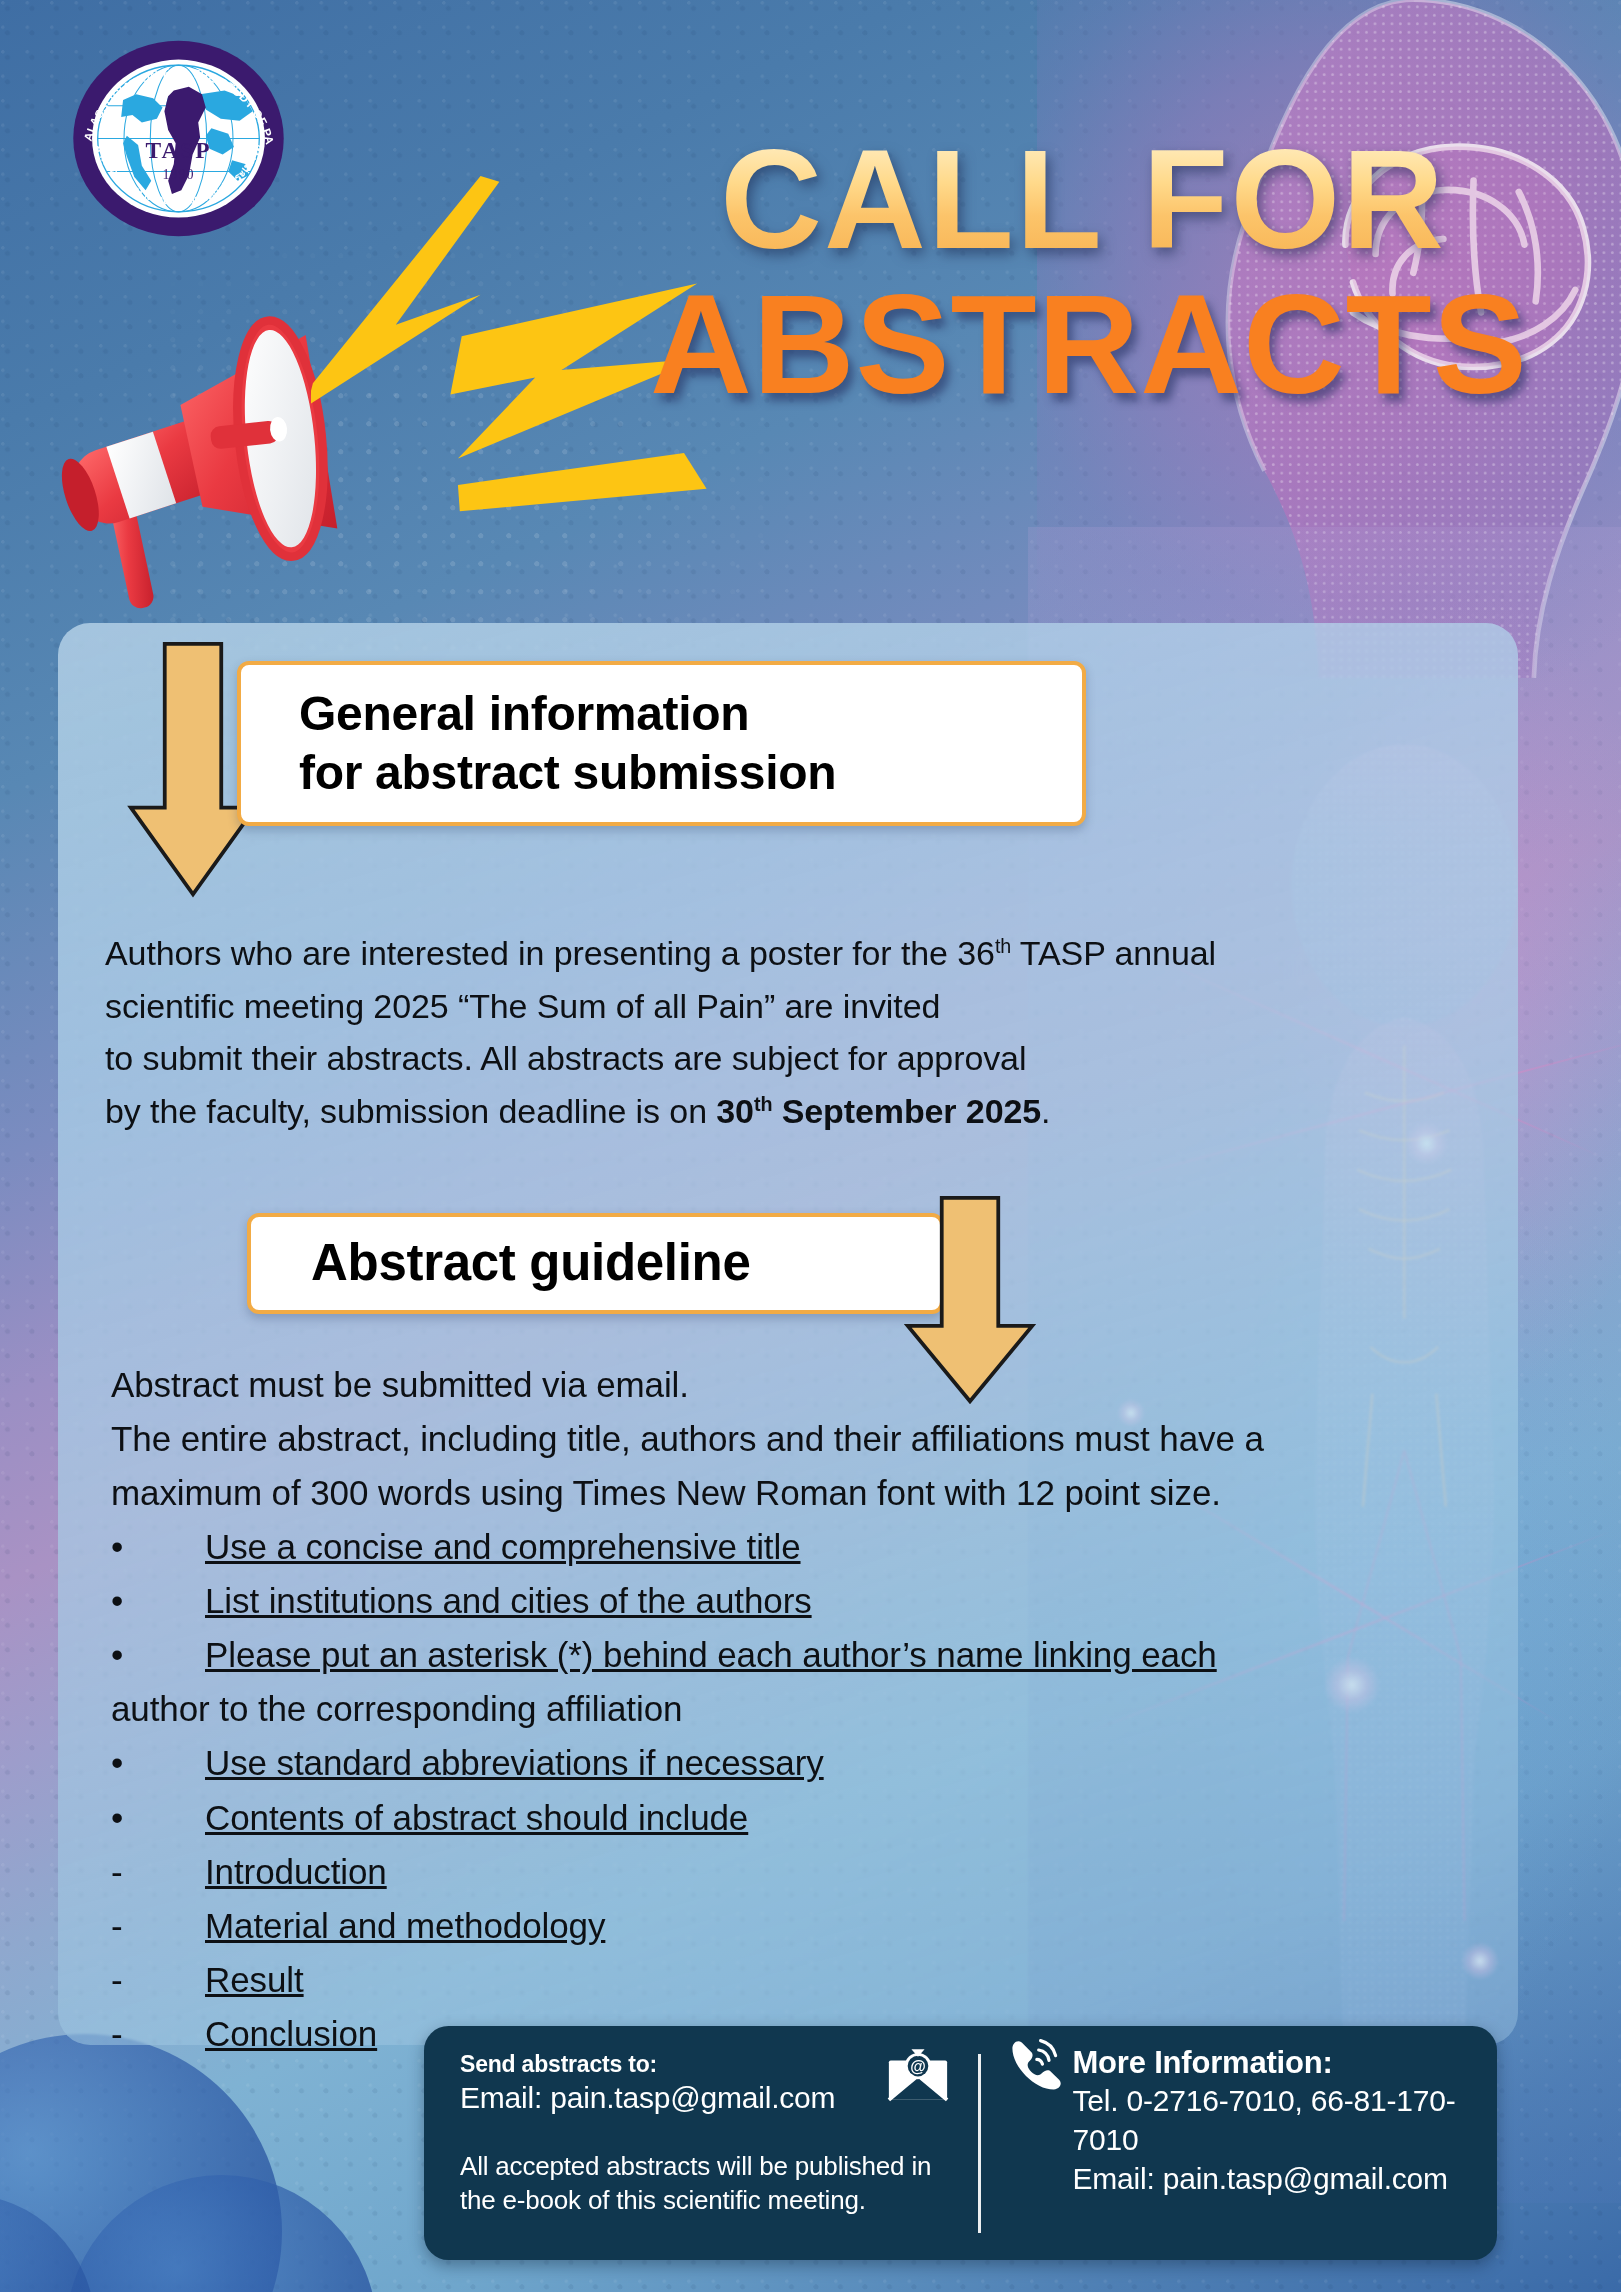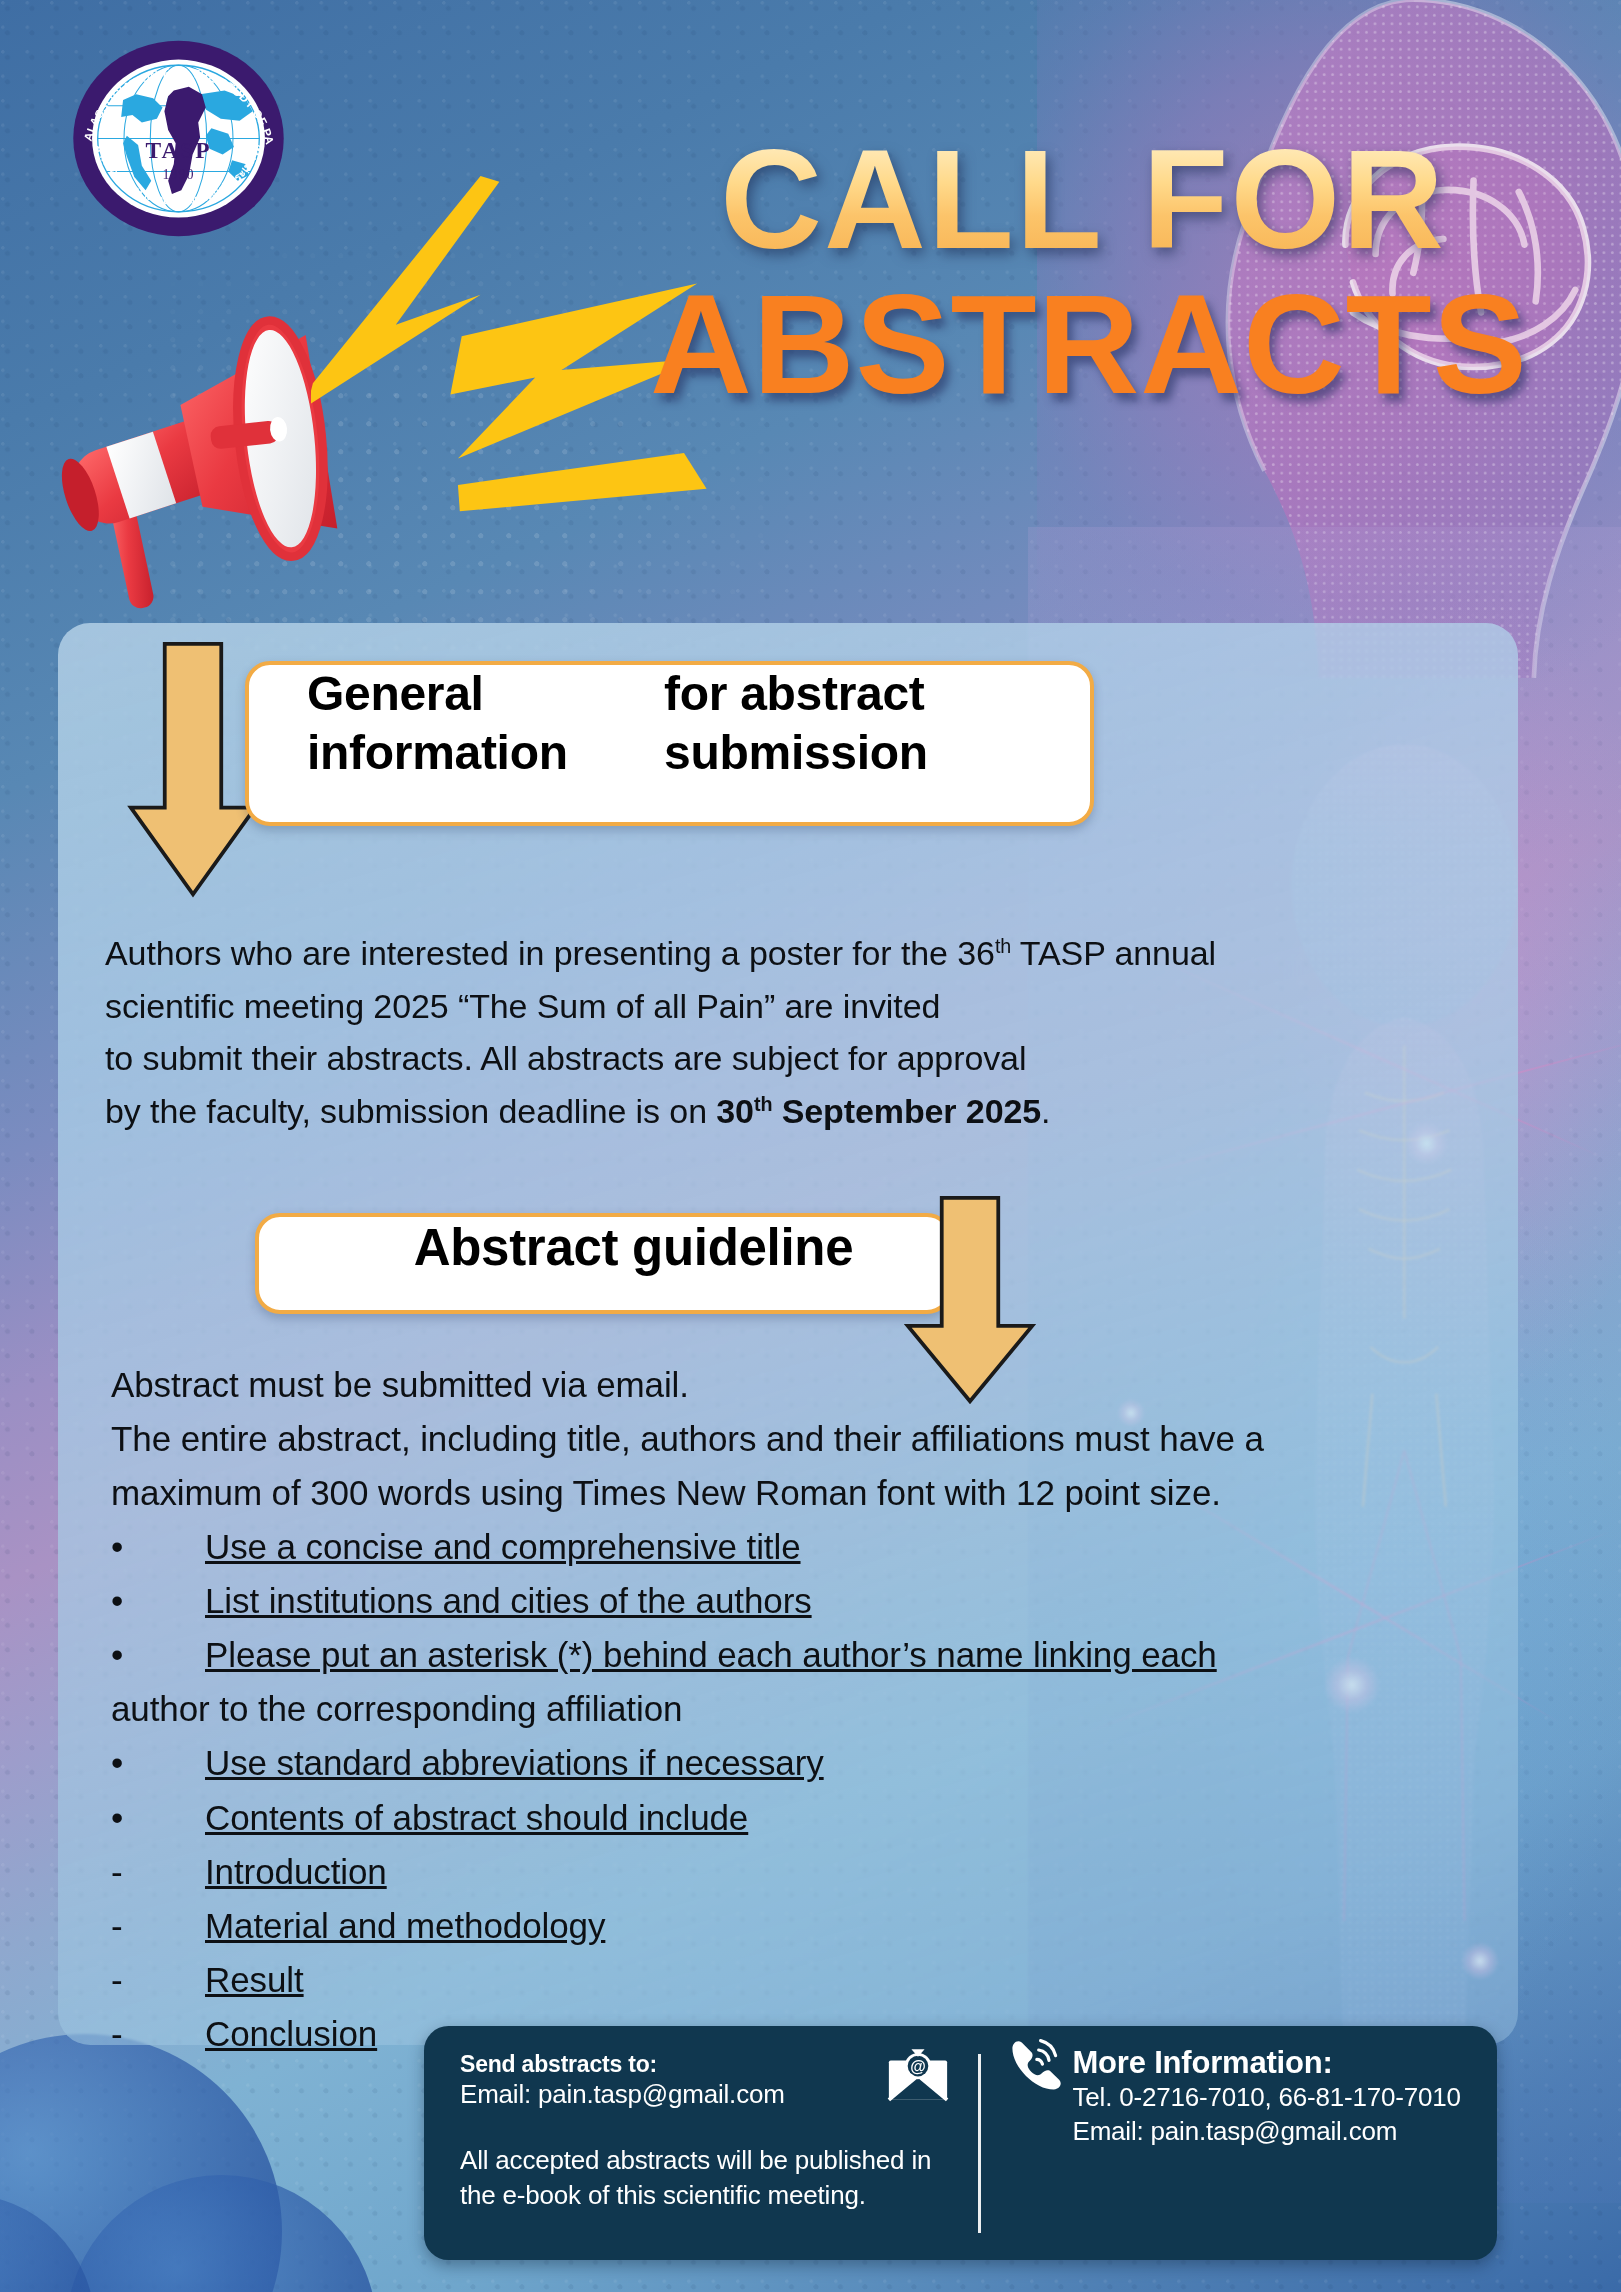--- a/index.html
+++ b/index.html
@@ -147,23 +147,23 @@
       rgba(160,200,226,.58) 74%,
       rgba(150,190,222,.50) 100%);
     backdrop-filter: blur(0.9px);
   }
 
   
   .pill {
     position: absolute;
     background: #ffffff;
     border: 4.7px solid #f2ab45;
-    border-radius: 25px;
+    border-radius: 12px;
     box-shadow: 0 4.7px 9.4px rgba(40,60,95,.25);
-    display: flex; justify-content: center; margin-left: 8px;
+    display: flex; flex-direction: column; justify-content: center;
   }
   .pill-1 { left: 237px; top: 661px; width: 849px; height: 165px; padding: 0 0 0 58px; }
   .pill-2 { left: 247px; top: 1213px; width: 697px; height: 101px; padding: 0 0 0 60px; }
 
   .pill-text {
     font-family: "Liberation Sans", sans-serif;
     font-weight: 700; color: #000;
     font-size: 48px; line-height: 1.22;
     letter-spacing: -0.3px;
   }
@@ -214,21 +214,21 @@
     position: relative; flex: 1;
     padding: 19px 0 0 24.5px; color: #fff;
   }
   .divider {
     position: absolute; left: 554px; top: 28px;
     width: 2.8px; height: 179px; background: #fff; opacity: .92;
   }
   .c-title {
     font-size: 23px; font-weight: 700; letter-spacing: -0.2px; line-height: 1.18;
   }
-  .c-line { font-size: 26px; line-height: 1.30; letter-spacing: -0.2px; }
+  .c-line { font-size: 30px; line-height: 1.30; letter-spacing: -0.2px; }
   .c-gap { height: 32px; }
   .c-note { font-size: 26px; line-height: 1.34; letter-spacing: -0.2px; }
   .mail-icon { position: absolute; left: 463px; top: 21px; width: 62px; height: 55px; }
   .phone-icon { position: absolute; left: 22.6px; top: 9.4px; width: 62px; height: 62px; }
   .more-wrap { margin-left: 68px; }
   .more-title { font-size: 31px; font-weight: 700; letter-spacing: -0.2px; }
 </style>
 </head>
 <body>
 

